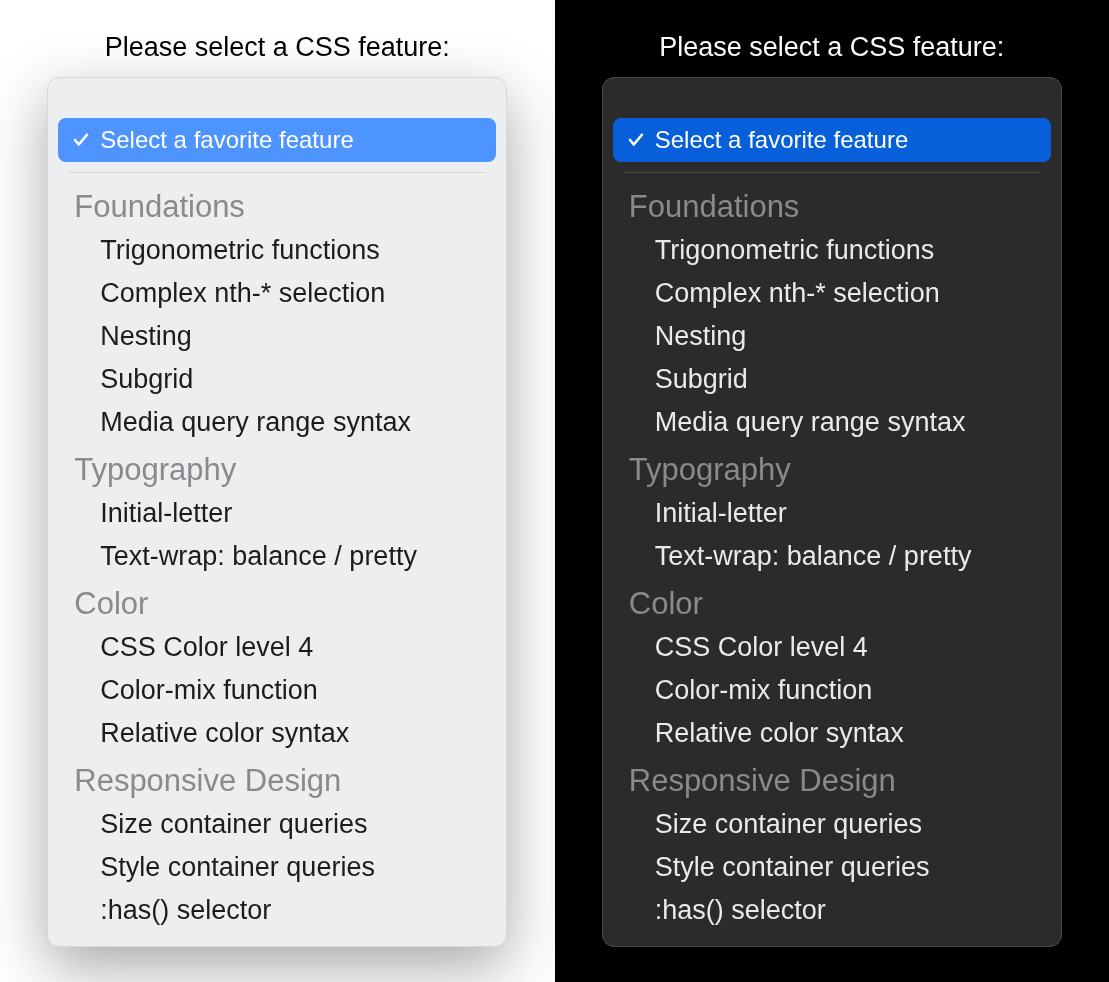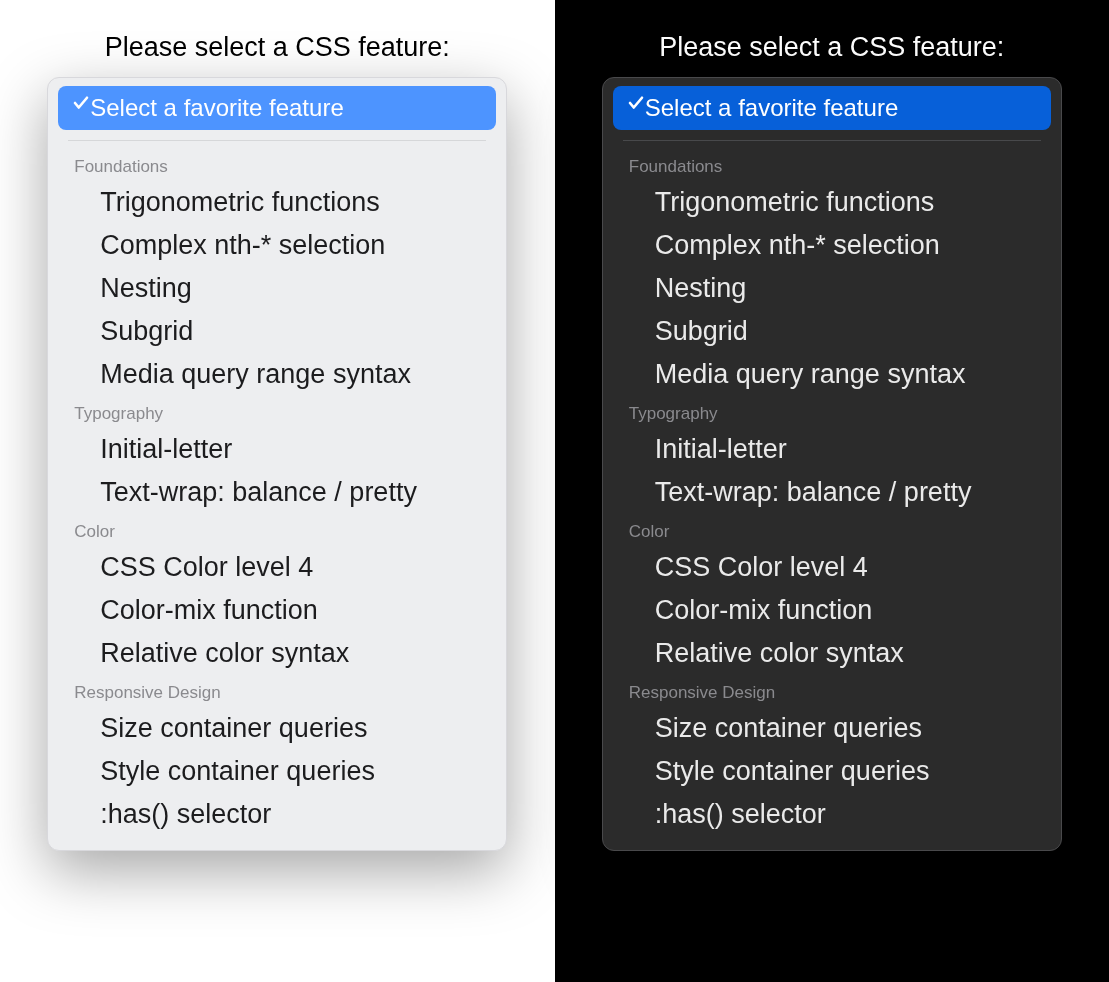--- a/index.html
+++ b/index.html
@@ -40,45 +40,48 @@
       background: #edeef0;
       border: 1px solid #d8d8dc;
     }
     .dark .select-menu {
       background: #2b2b2b;
       border: 1px solid #49494b;
     }
 
     .selected-row {
       display: flex;
+      align-items: center;
+      gap: 10px;
       border-radius: 8px;
       padding: 8px 14px;
       font-size: 24px;
       font-weight: 400;
       color: #fff;
+      margin-top: 32px;
     }
     .light .selected-row { background: #4d94ff; }
     .dark  .selected-row { background: #0760d9; }
 
     .check-icon {
       width: 18px;
       height: 18px;
       flex-shrink: 0;
     }
     .check-icon svg { width: 100%; height: 100%; display: block; }
 
     .divider {
       height: 1px;
       margin: 10px 10px 8px;
     }
     .light .divider { background: #d6d7d9; }
     .dark  .divider { background: #48494b; }
 
     .group-label {
-      font-size: 17px;
+      font-size: 31px;
       font-weight: 400;
       padding: 8px 16px 4px;
     }
     .light .group-label { color: #8a8a8e; }
     .dark  .group-label { color: #8a8a8e; }
 
     .option {
       font-size: 27px;
       font-weight: 400;
       padding: 6px 16px 6px 42px;

